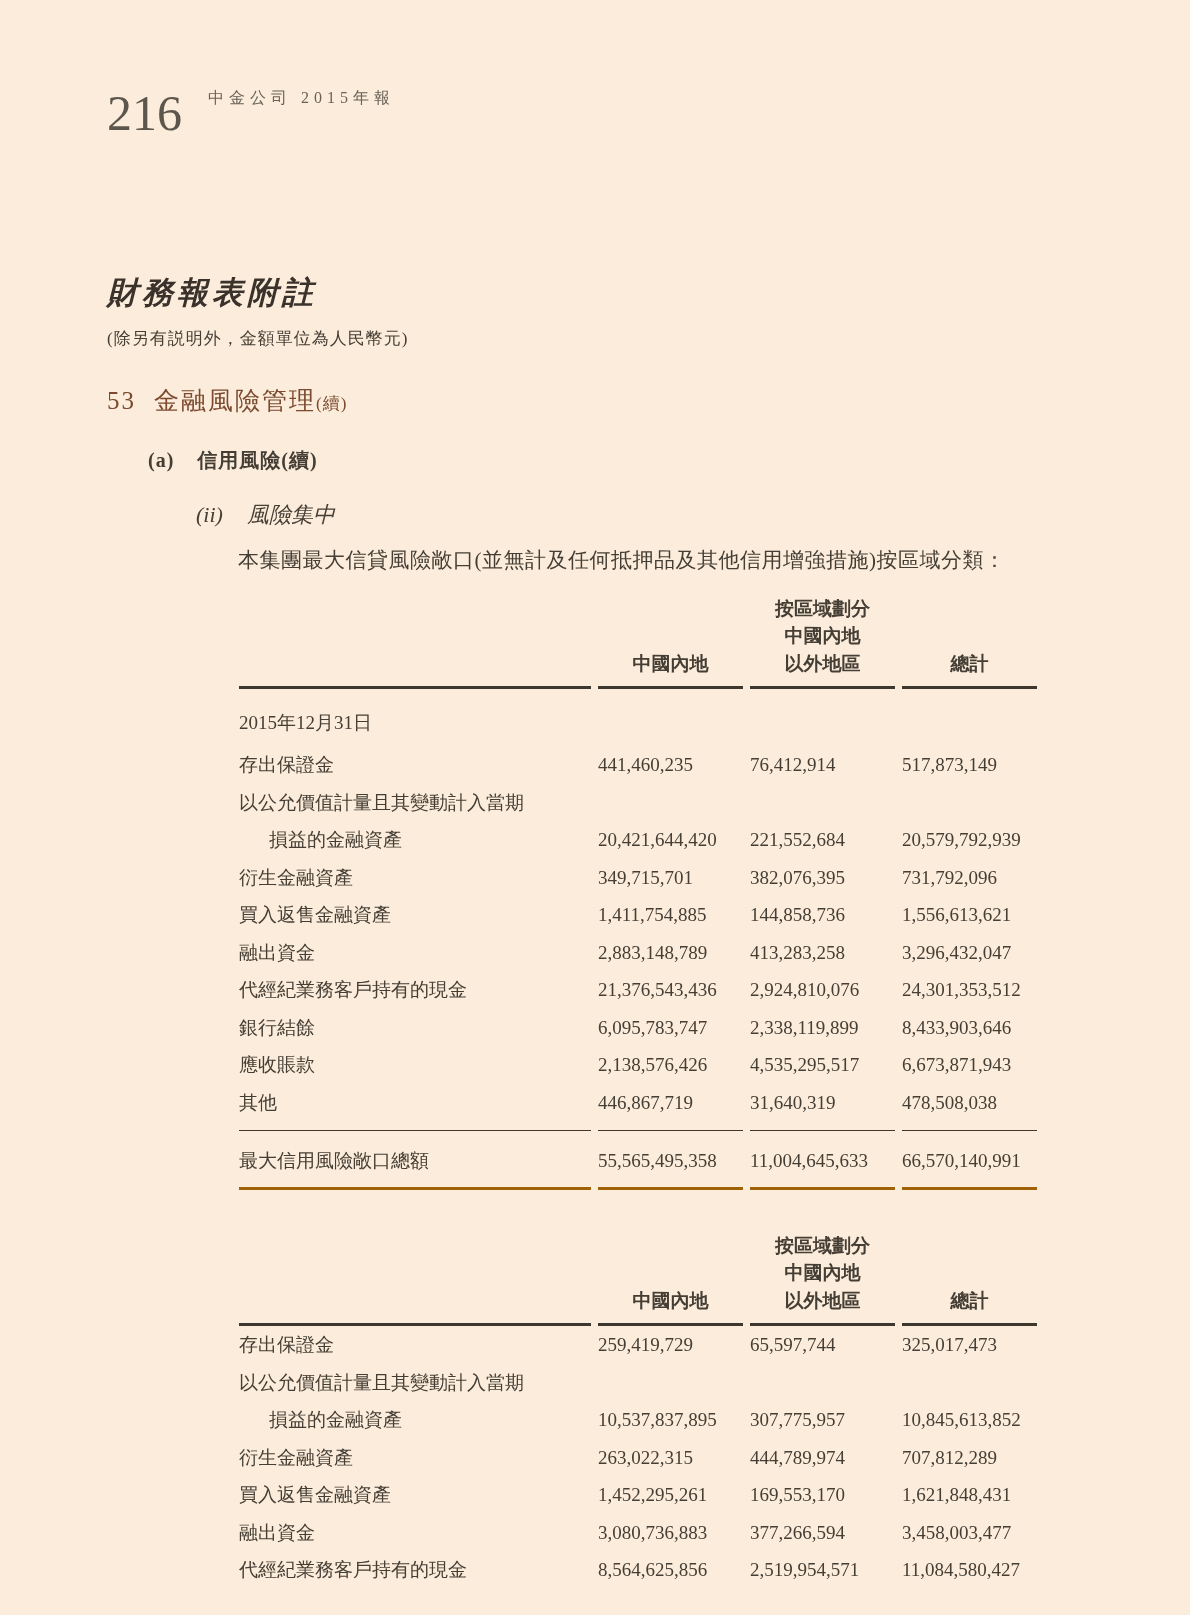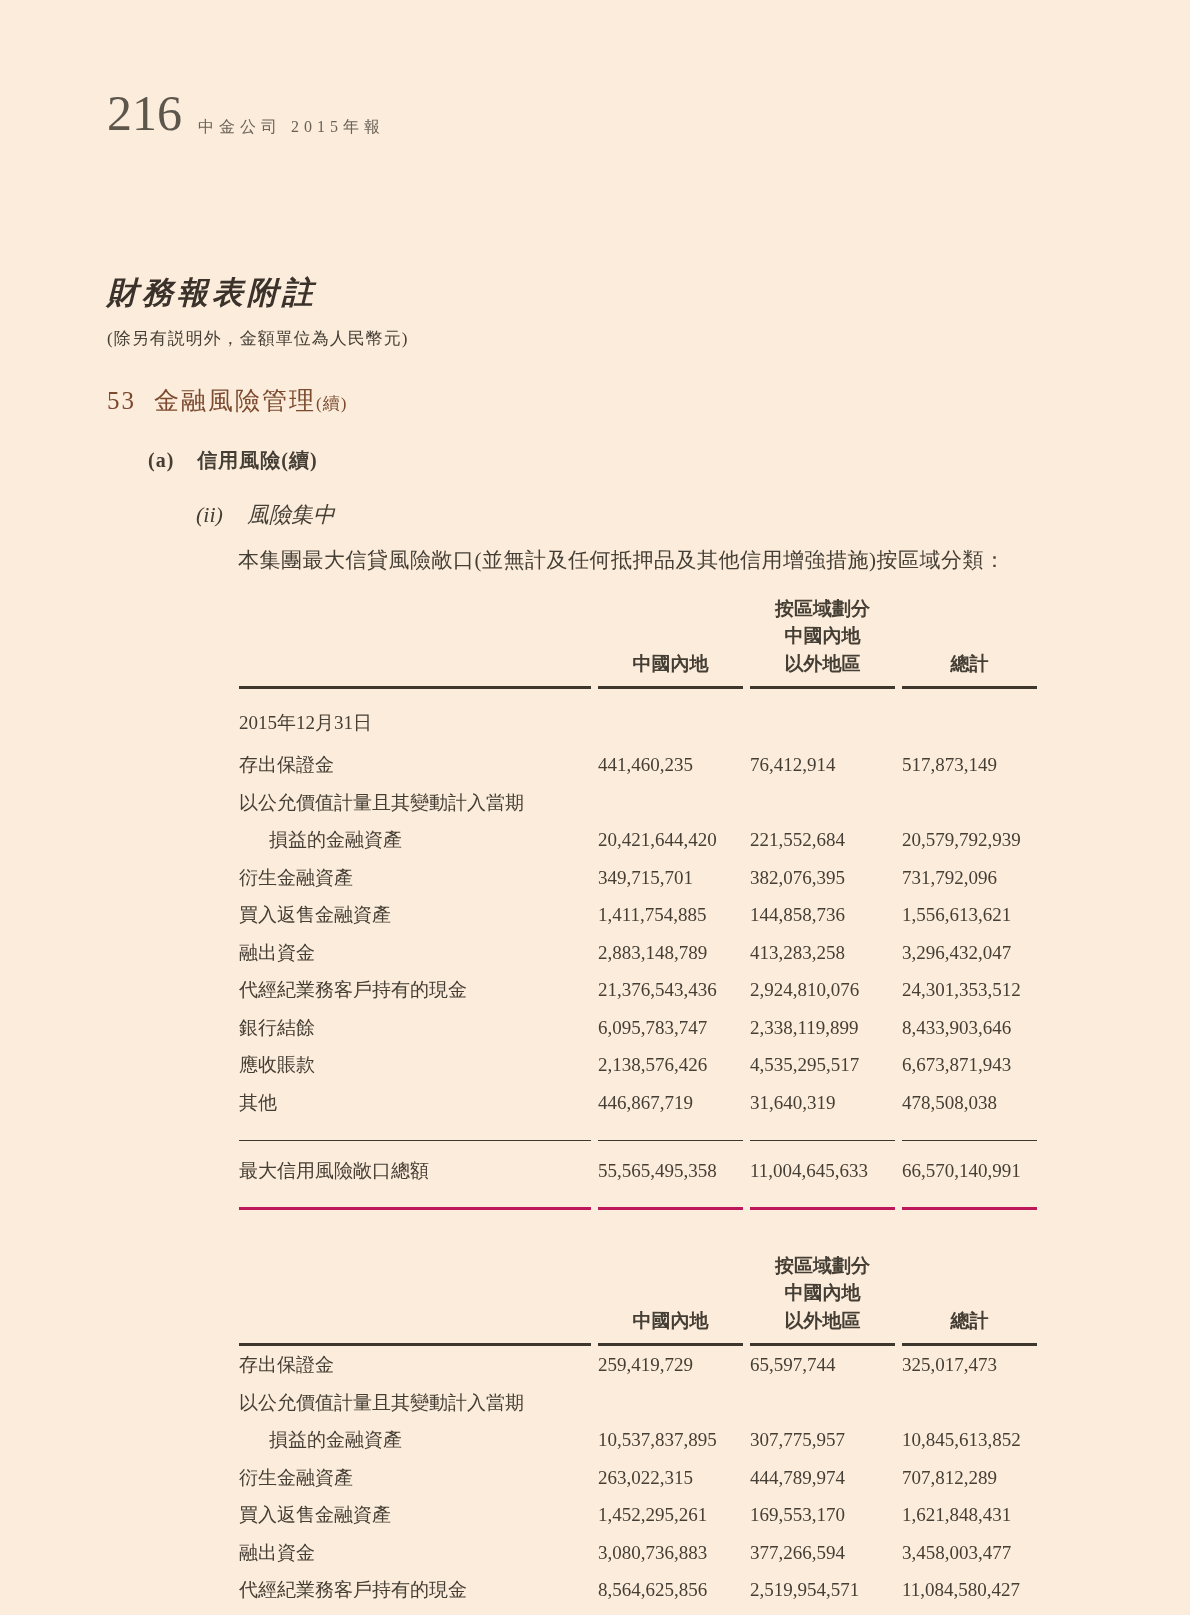--- a/index.html
+++ b/index.html
@@ -15,21 +15,22 @@
     position: relative;
     overflow: hidden;
   }
 
   
   .page-head {
     position: absolute;
     left: 107px;
     top: 88px;
     display: flex;
-    align-items: flex-end;
+    align-items: flex-start;
+    gap: 10px;
   }
   .page-number {
     font-size: 50px;
     font-weight: 400;
     color: #5d564c;
     line-height: 1;
   }
   .brand {
     font-size: 16px;
     letter-spacing: 5px;
@@ -119,28 +120,28 @@
     border-bottom: 3px solid #3e372e;
   }
 
   .date-row td {
     padding-top: 21px;
     padding-bottom: 10px;
     line-height: 26px;
   }
   .data-row td { line-height: 37.5px; }
   .rule-below td {
-    padding-bottom: 19px;
+    padding-bottom: 9px;
     border-bottom: 1.5px solid #3e372e;
   }
   .total-row td {
     padding-top: 17px;
-    padding-bottom: 23px;
+    padding-bottom: 13px;
     line-height: 26px;
-    border-bottom: 3px solid #be185d;
+    border-bottom: 3px solid #a16207;
     margin-left: 35px;
   }
 </style>
 </head>
 <body>
 
 <header class="page-head">
   <span class="page-number">216</span>
   <span class="brand">中金公司 2015年報</span>
 </header>

